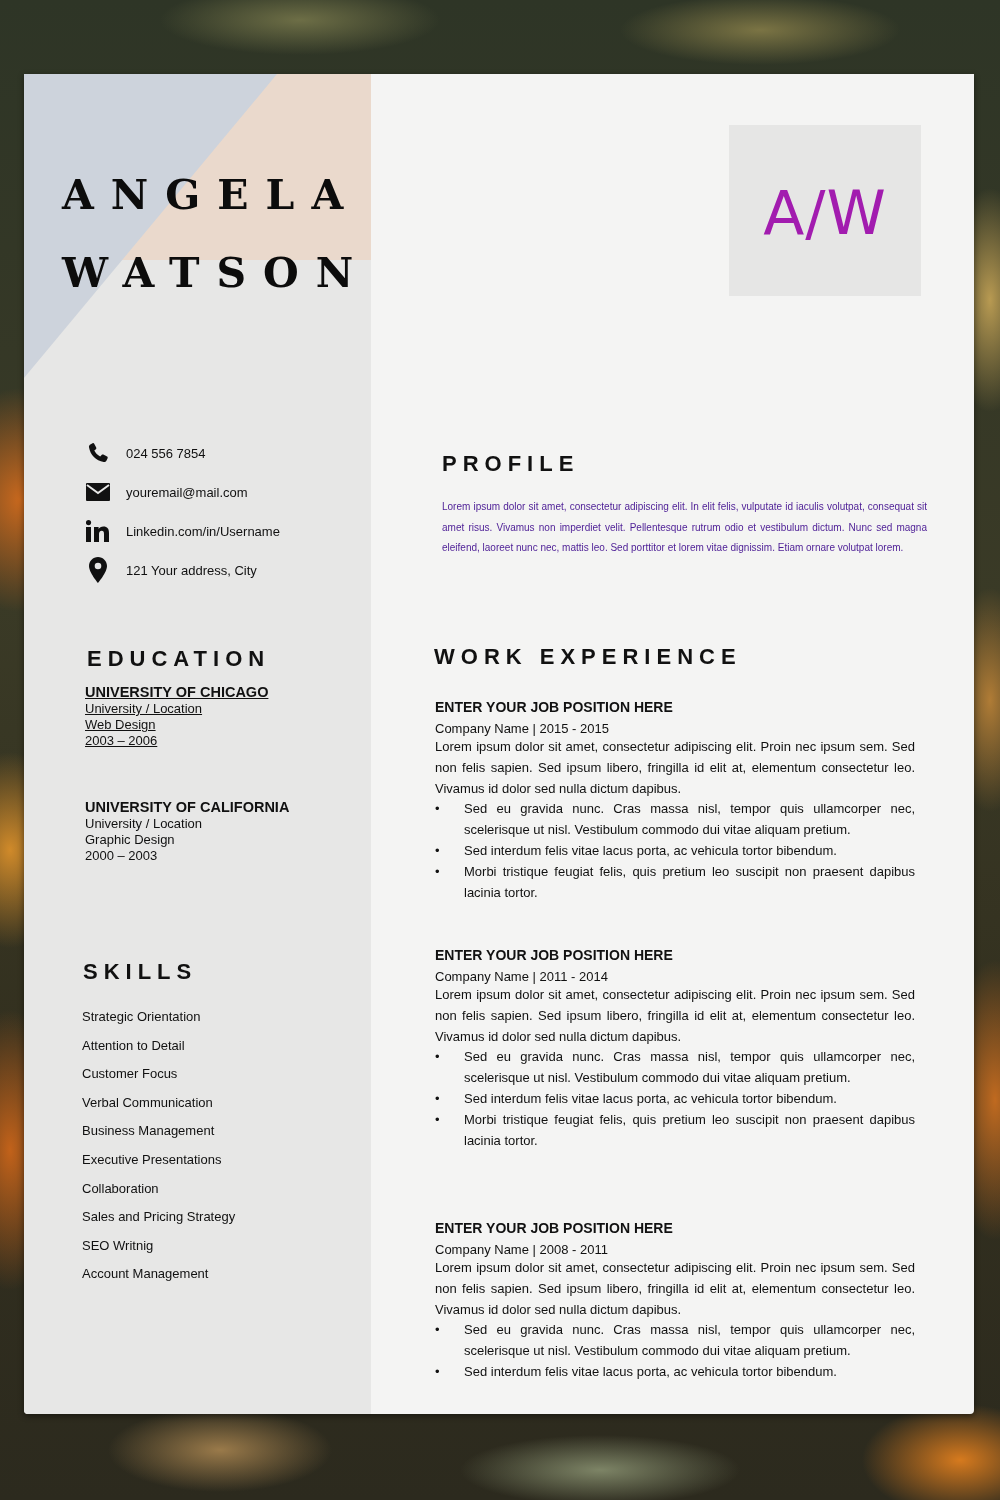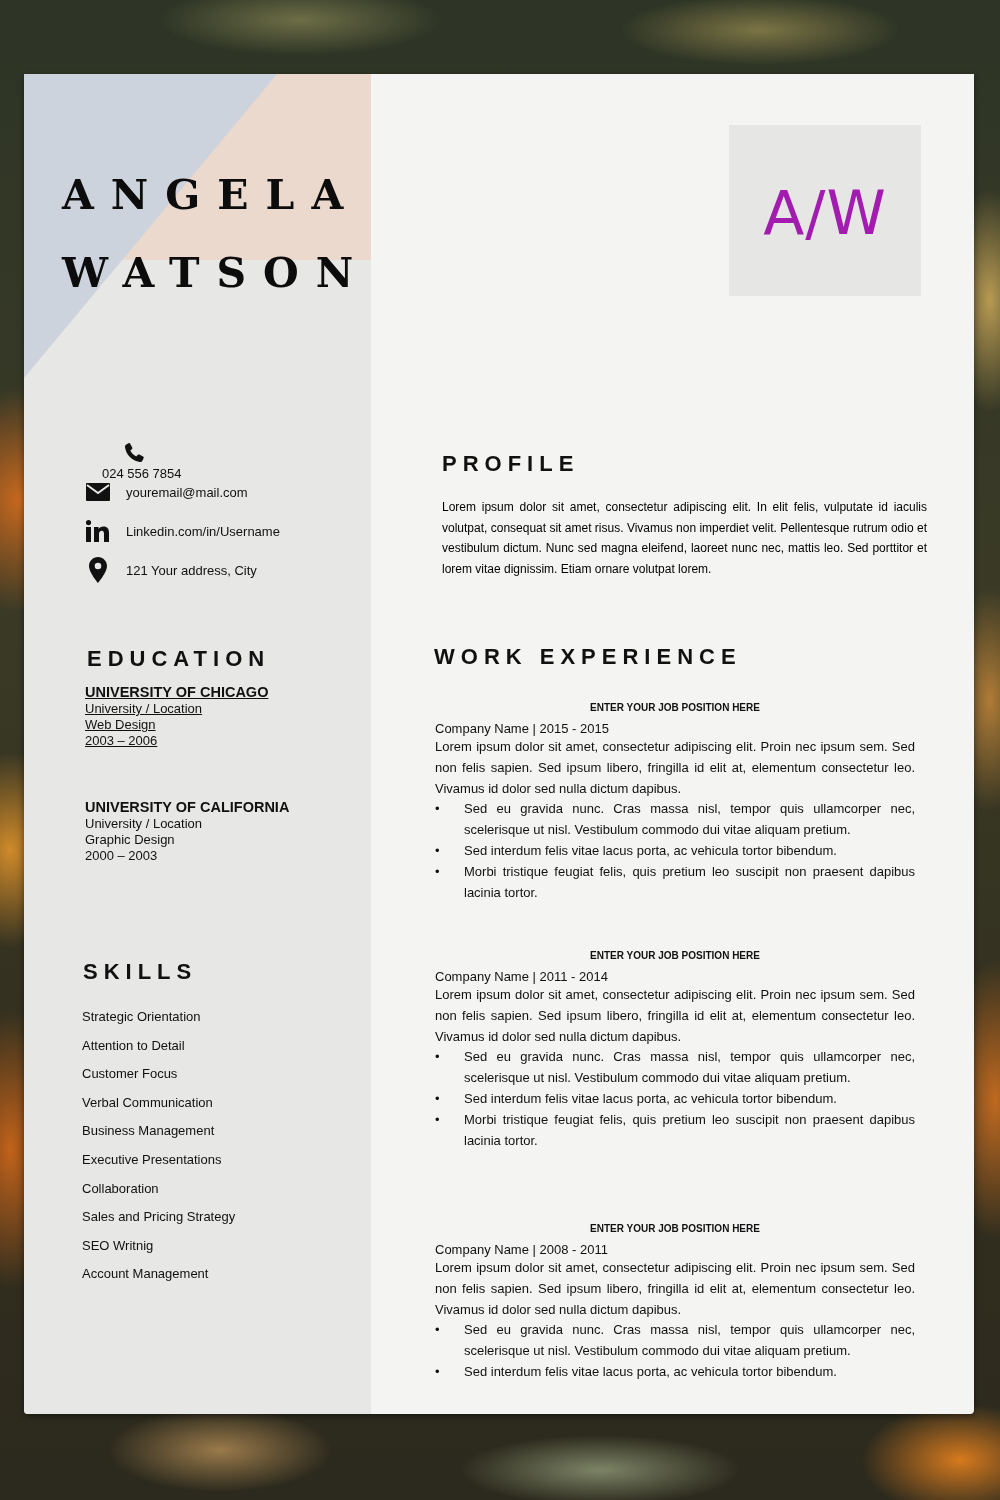--- a/index.html
+++ b/index.html
@@ -63,24 +63,24 @@
   .contact .txt { margin-left:16px; font-size:13px; color:#111; }
   .section-h {
     position:absolute; font-weight:bold; font-size:22px; letter-spacing:6px; color:#111;
   }
   .edu { position:absolute; left:61px; font-size:13px; line-height:16px; color:#111; }
   .edu .school { font-weight:bold; font-size:14.5px; line-height:17px; }
   .skills { position:absolute; left:58px; top:935px; list-style:none; }
   .skills li { font-size:13px; height:28.6px; line-height:16px; color:#111; }
   .profile-text {
     position:absolute; left:418px; top:423px; width:485px;
-    font-size:12px; line-height:20.7px; text-align:justify; color:#000000;
+    font-size:10px; line-height:20.7px; text-align:justify; color:#4c1d95;
   }
   .job { position:absolute; left:411px; width:480px; }
-  .job .pos { font-weight:bold; font-size:10px; line-height:17px; color:#111;text-align:center; }
+  .job .pos { font-weight:bold; font-size:14px; line-height:17px; color:#111; }
   .job .company { font-size:13px; line-height:16px; margin-top:5px; }
   .job .desc { font-size:13px; line-height:20.8px; text-align:justify; margin-top:0px; }
   .job ul { list-style:none; }
   .job li { position:relative; padding-left:29px; font-size:13px; line-height:20.8px; text-align:justify; }
   .job li .bullet { position:absolute; left:0; top:0; }
 </style>
 </head>
 <body>
 
 <div class="page">
@@ -90,21 +90,21 @@
 
   <div class="name">
     <div>ANGELA</div>
     <div>WATSON</div>
   </div>
 
   <div class="monogram">
     <span>A/W</span>
   </div>
 
-  <div class="contact" style="top:366px;flex-direction:column;">
+  <div class="contact" style="top:366px;">
     <span class="ic">
       <svg width="24" height="24" viewBox="0 0 24 24">
           <path fill="#111" d="M6.6 2.2c.6-.3 1.3-.1 1.6.5l2 3.8c.3.6.2 1.3-.3 1.7L8.3 9.6c1.2 2.5 3.3 4.7 5.9 5.9l1.4-1.6c.4-.5 1.1-.6 1.7-.3l3.8 2c.6.3.8 1 .5 1.6l-1.2 2.5c-.5 1-1.6 1.5-2.7 1.3C9.9 19.7 4.3 14.1 3 6.3c-.2-1.1.3-2.2 1.3-2.7z"></path>
         </svg>
     </span>
     <span class="txt">024 556 7854</span>
   </div>
   <div class="contact" style="top:405px;">
     <span class="ic">
       <svg width="24" height="18" viewBox="0 0 24 18">

